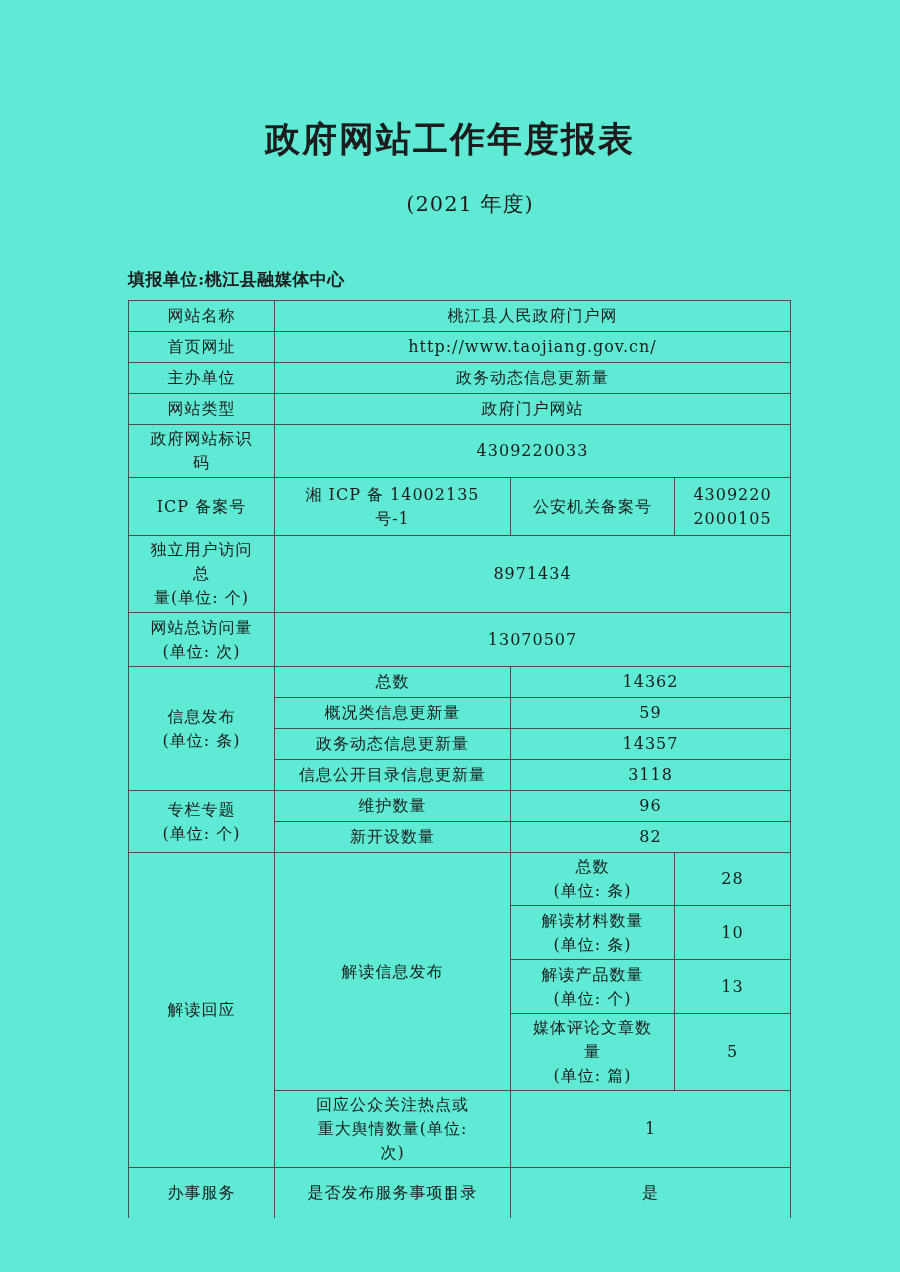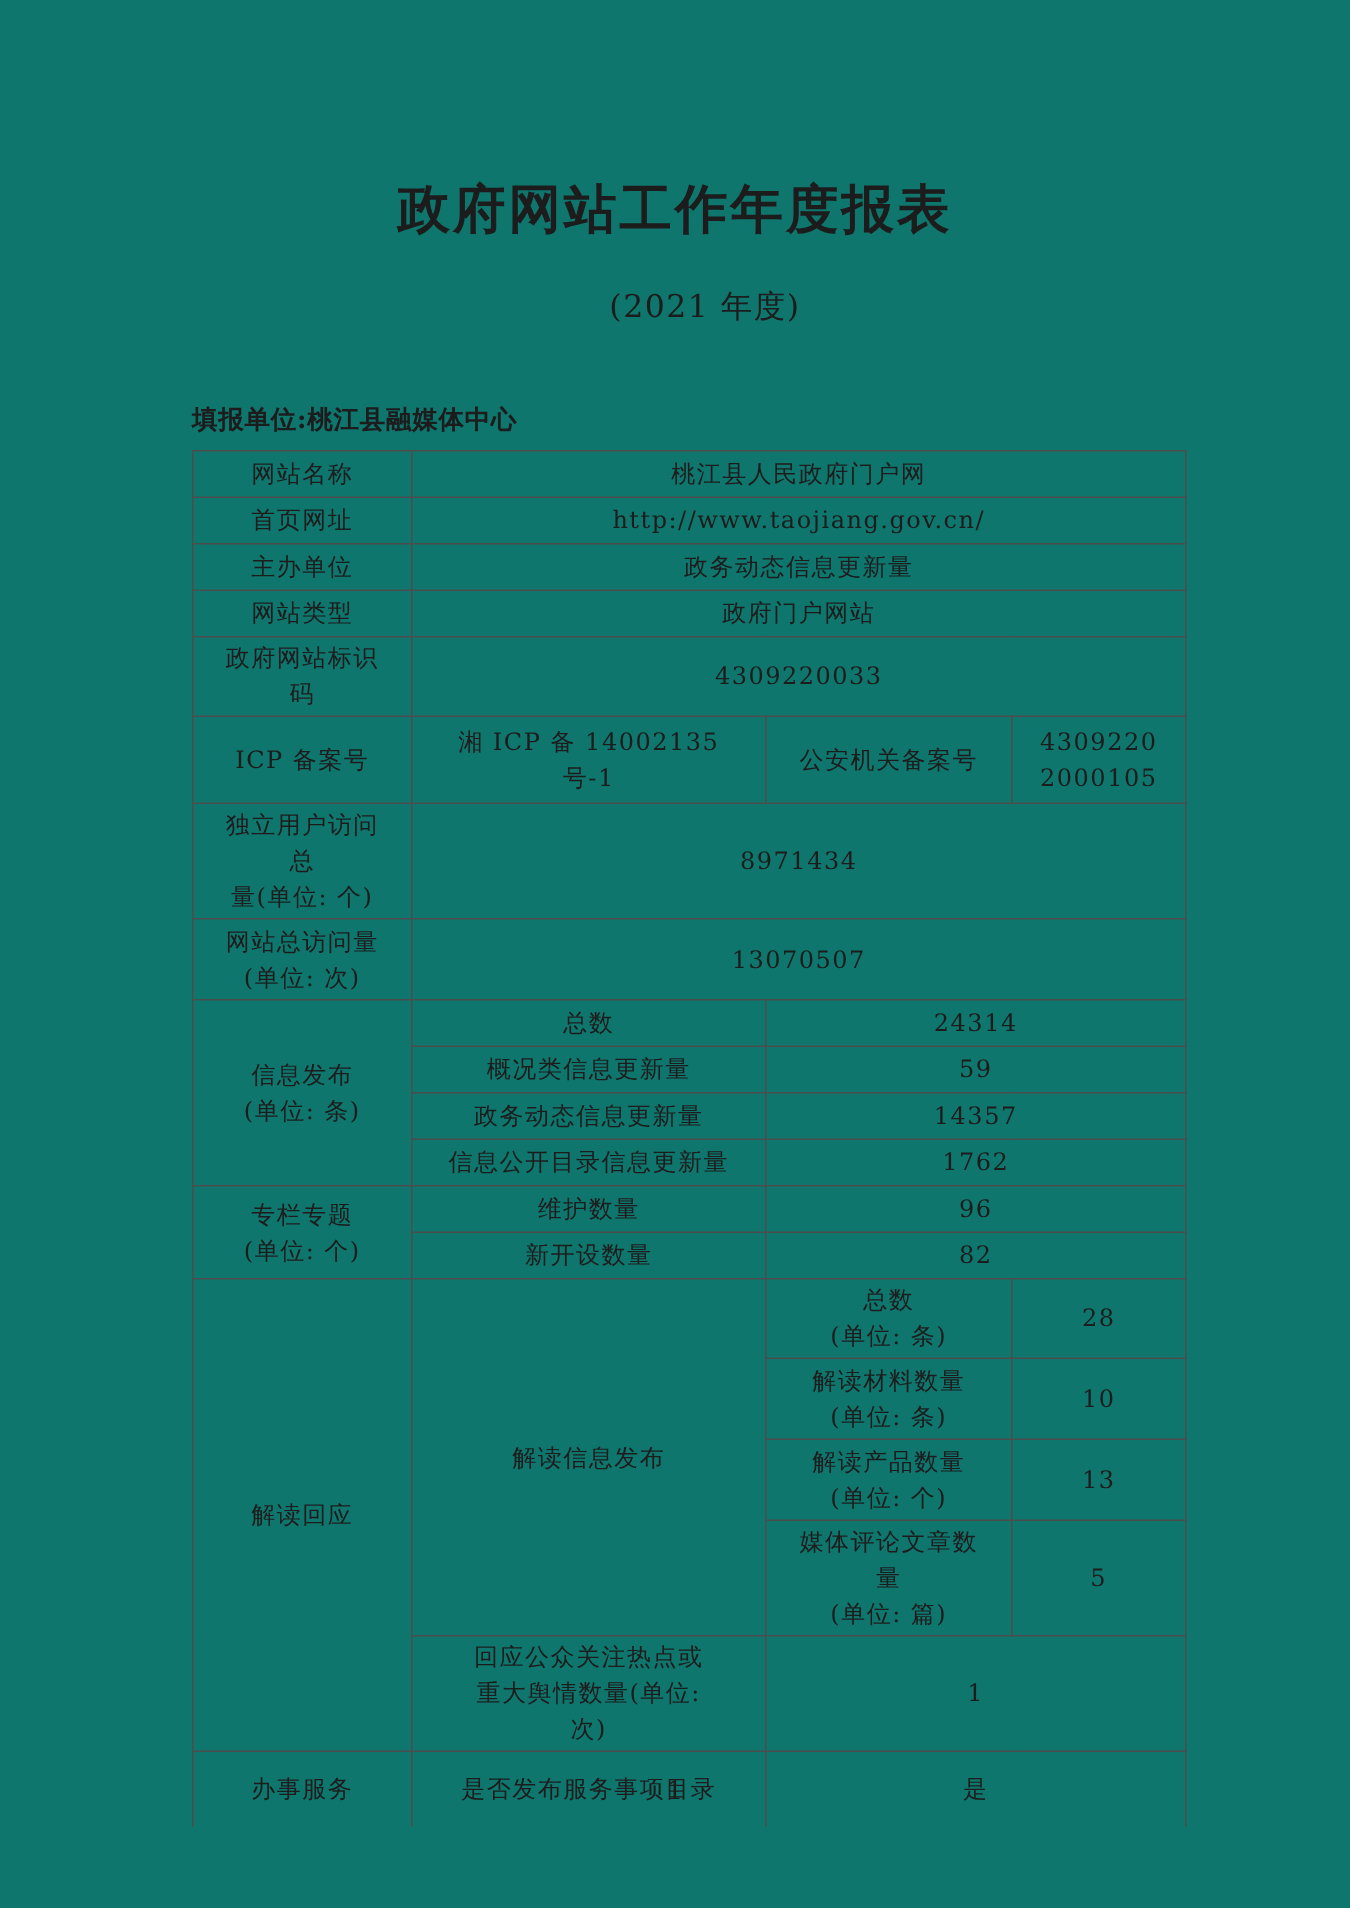--- a/index.html
+++ b/index.html
@@ -4,21 +4,21 @@
 <style>
   html, body {
     margin: 0;
     padding: 0;
     background: #e9e9e9;
   }
   .page {
     position: relative;
     width: 900px;
     height: 1272px;
-    background: #0f766e;
+    background: #5eead4;
     font-family: "DejaVu Serif", "Liberation Serif", serif;
     color: #1c1c1c;
     overflow: hidden;
   }
   .doc-title {
     position: absolute;
     top: 116px;
     left: 0;
     width: 100%;
     text-align: center;
@@ -142,33 +142,33 @@
     <tr style="height:54px">
       <td class="pre">网站总访问量
 (单位: 次)</td>
       <td colspan="3">13070507</td>
     </tr>
 
     <tr style="height:31px">
       <td rowspan="4" class="pre">信息发布
 (单位: 条)</td>
       <td>总数</td>
-      <td colspan="2">24314</td>
+      <td colspan="2">14362</td>
     </tr>
     <tr style="height:31px">
       <td>概况类信息更新量</td>
       <td colspan="2">59</td>
     </tr>
     <tr style="height:31px">
       <td>政务动态信息更新量</td>
       <td colspan="2">14357</td>
     </tr>
     <tr style="height:31px">
       <td>信息公开目录信息更新量</td>
-      <td colspan="2">1762</td>
+      <td colspan="2">3118</td>
     </tr>
 
     <tr style="height:31px">
       <td rowspan="2" class="pre">专栏专题
 (单位: 个)</td>
       <td>维护数量</td>
       <td colspan="2">96</td>
     </tr>
     <tr style="height:31px">
       <td>新开设数量</td>

